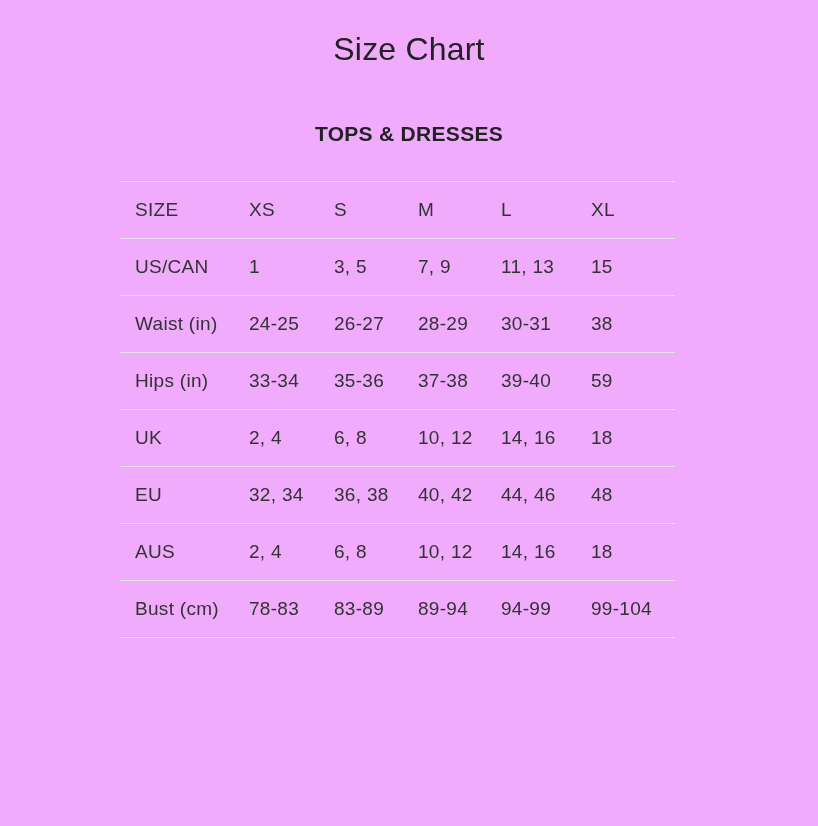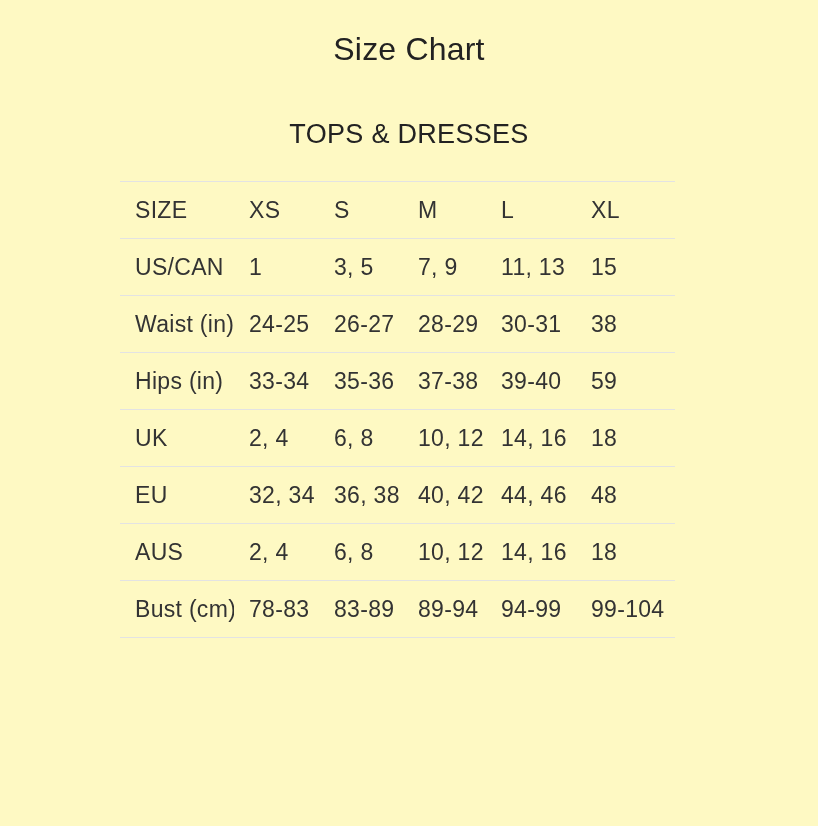--- a/index.html
+++ b/index.html
@@ -4,47 +4,47 @@
 <style>
   html, body {
     margin: 0;
     padding: 0;
     background: #ffffff;
     font-family: "Liberation Sans", "DejaVu Sans", sans-serif;
   }
   .page {
     width: 818px;
     height: 826px;
-    background: #fef9c3;
+    background: #f0abfc;
     overflow: hidden;
   }
   .page-title {
     margin: 30px 0 0 0;
     text-align: center;
     font-size: 32px;
     line-height: 38px;
     font-weight: 400;
     color: #222222;
     letter-spacing: 0.2px;
   }
   .section-title {
     margin: 50px 0 0 0;
     text-align: center;
-    font-size: 27px;
+    font-size: 21px;
     line-height: 32px;
-    font-weight: 400;
+    font-weight: 700;
     color: #222222;
     letter-spacing: 0.3px;
   }
   table.size-chart {
     table-layout: fixed;
     border-collapse: collapse;
     width: 555px;
     margin: 31px 0 0 120px;
-    font-size: 23px;
+    font-size: 19px;
     color: #333333;
     letter-spacing: 0.3px;
   }
   table.size-chart th,
   table.size-chart td {
     border-top: 1px solid #e3e3e3;
     text-align: left;
     vertical-align: middle;
     font-weight: 400;
     height: 56px;

